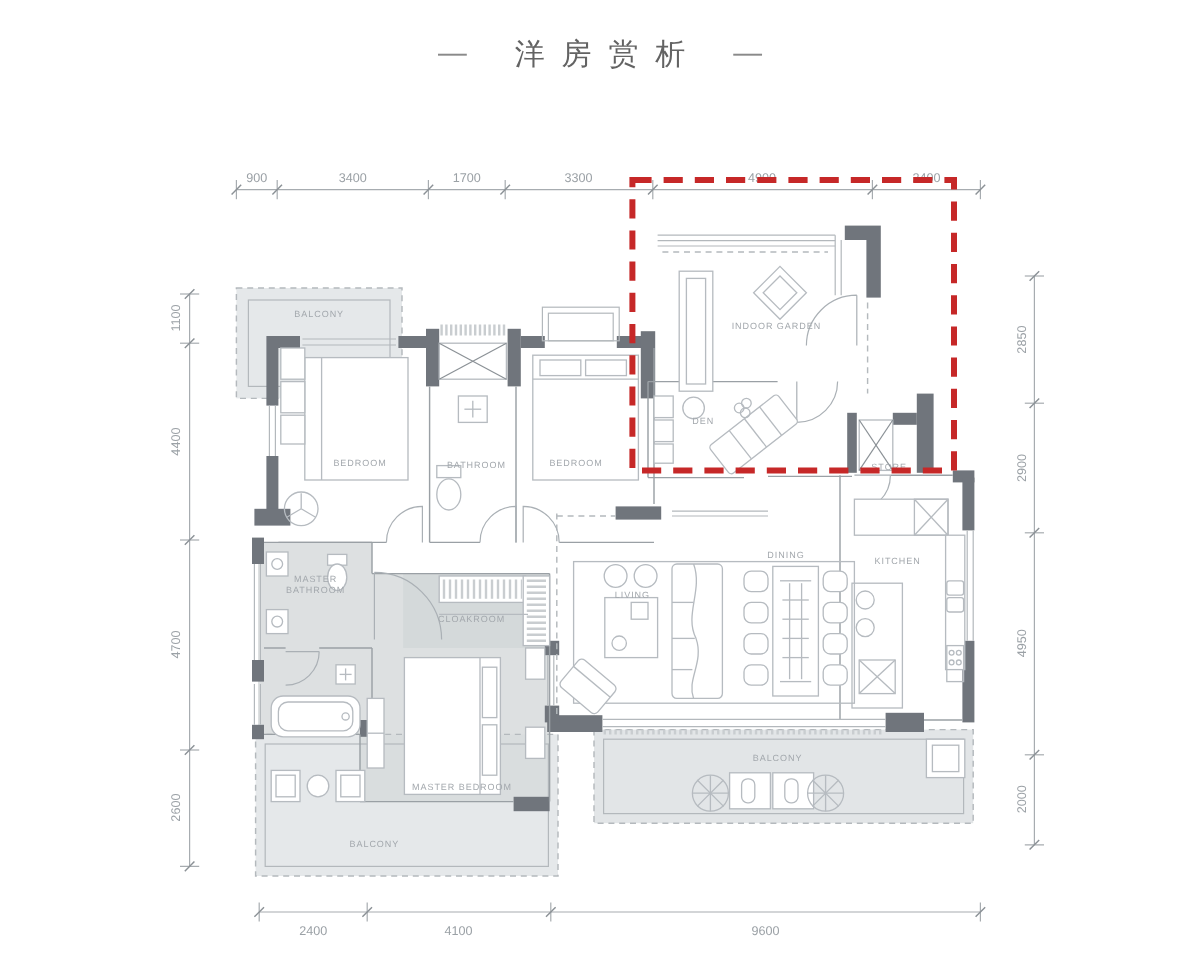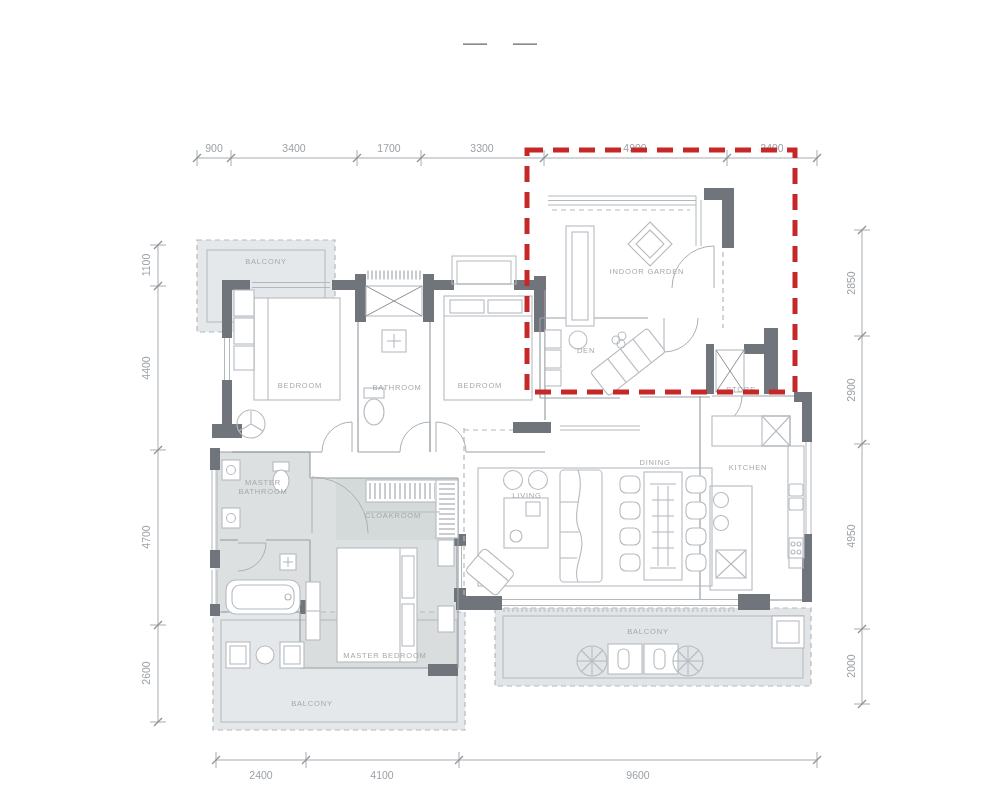--- a/index.html
+++ b/index.html
@@ -24,20 +24,21 @@
   .hatch{stroke:#c9cdd0;}
   .dashline{stroke:#b4b9bd;fill:none;stroke-width:1.2;stroke-dasharray:5 4;}
 </style>
 </head>
 <body>
 
 <div class="page">
 
   <div class="title-row">
     <span class="title-dash">—</span>
+    <span class="title-text">洋房赏析</span>
     <span class="title-dash">—</span>
   </div>
 
   <svg width="1000" height="812" viewBox="0 0 1000 812">
 
     <g>
       <rect x="197" y="240" width="138" height="92" fill="#e5e8ea"></rect>
       <rect x="213" y="612" width="252" height="118" fill="#e5e8ea"></rect>
       <rect x="495" y="608" width="316" height="78" fill="#e2e5e7"></rect>
       <path d="M215,452 L310,452 L310,478 L458,478 L458,668 L300,668 L300,612 L215,612 Z" fill="#d7dadc" opacity="0.85"></path>

